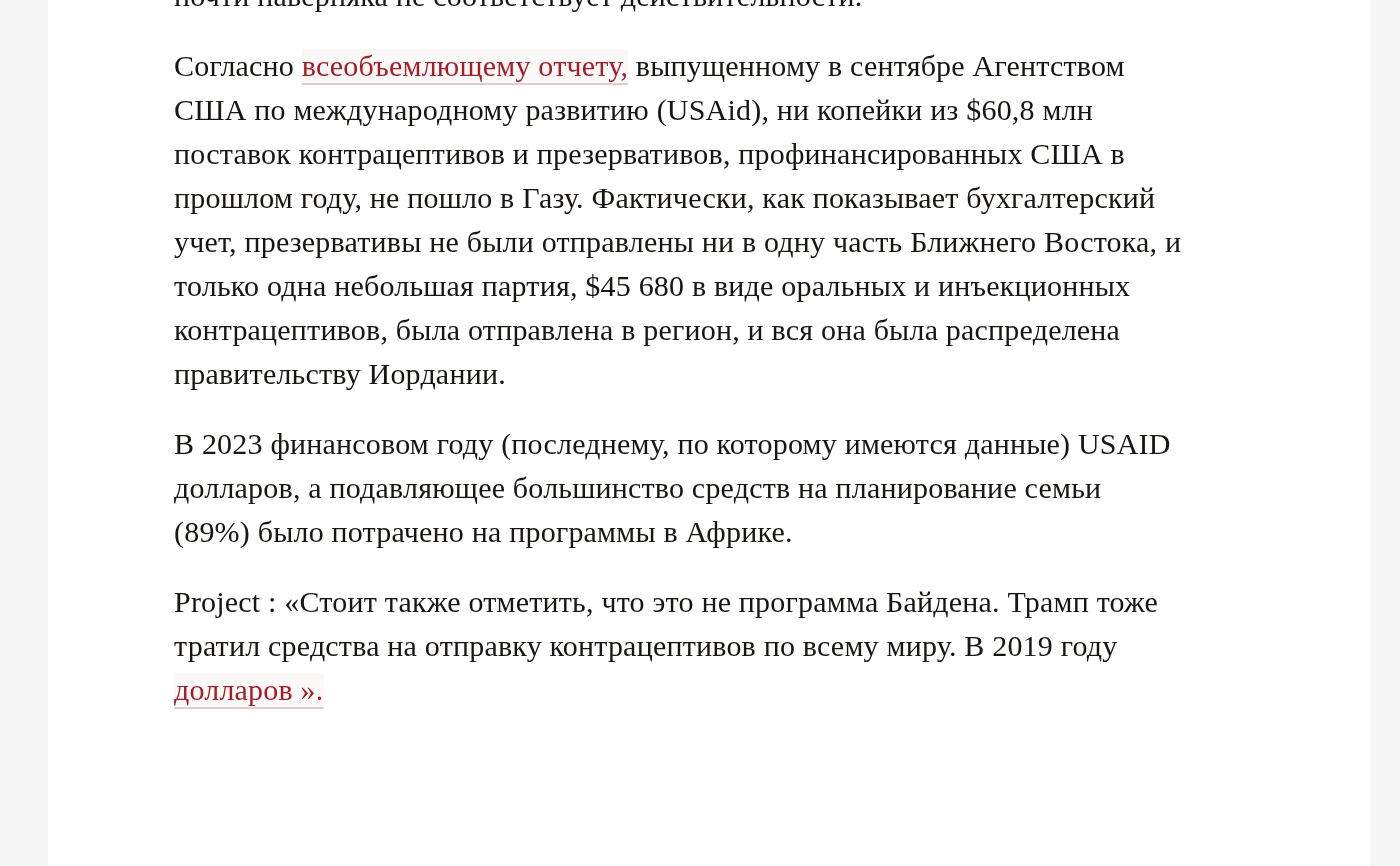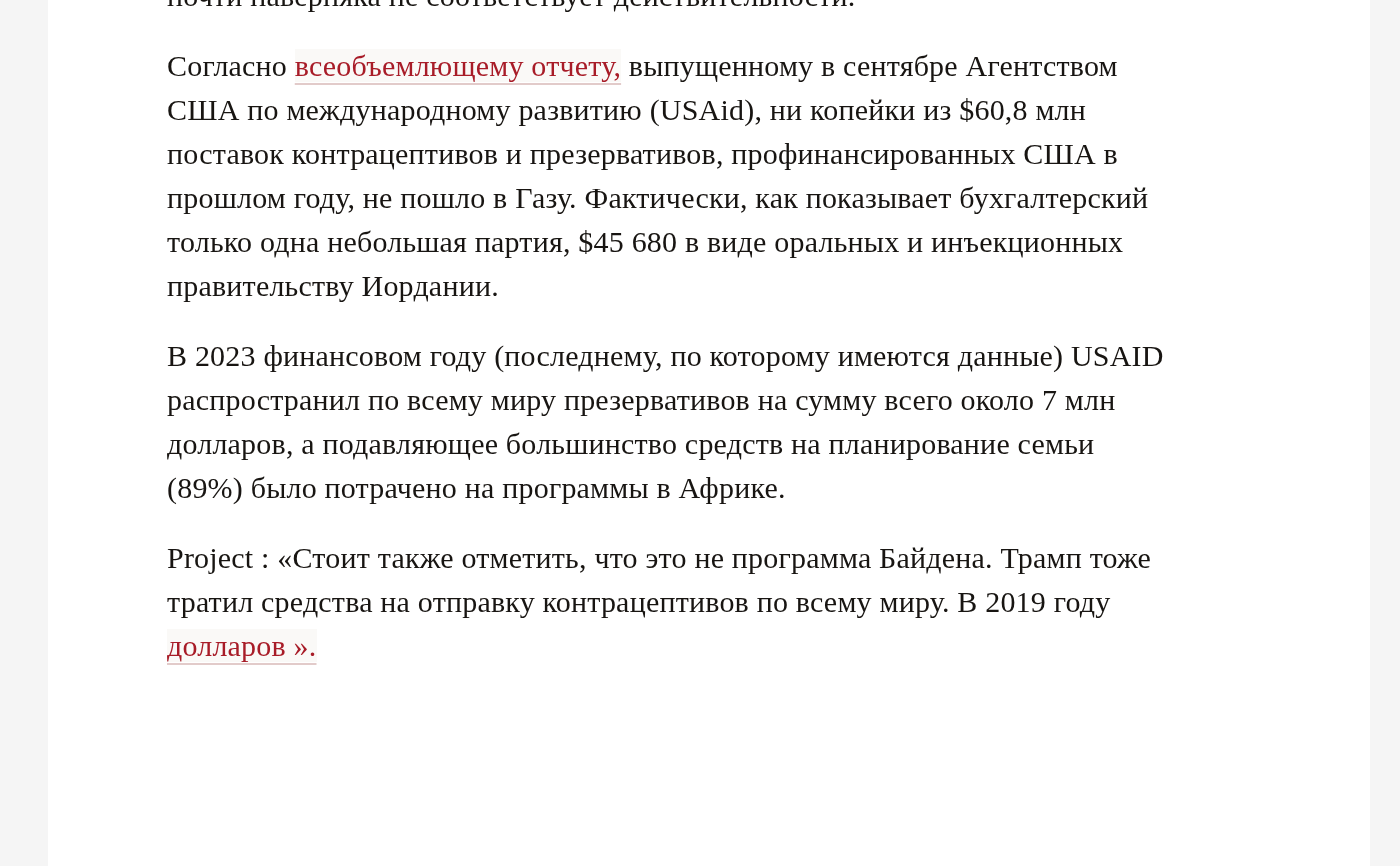--- a/index.html
+++ b/index.html
@@ -23,21 +23,21 @@
   .content{
     position:absolute;
     left:163px;
     top:-26px;
     width:1200px;
   }
   .content p{
     font-size:30px;
     line-height:44px;
     font-weight:400;
-    margin:26px 0 0 4px;
+    margin:26px 0 0 11px;
     letter-spacing:0.2px;
   }
   .content p.clipped{margin-top:0;}
   .line{display:block;white-space:nowrap;}
   a.article-link{
     color:var(--link);
     background:var(--link-bg);
     text-decoration:underline;
     text-decoration-color:var(--link-underline);
     text-decoration-thickness:2px;
@@ -53,26 +53,27 @@
   <div class="gutter right"></div>
   <main class="content" id="article-content">
       <p class="clipped">
         <span class="line"><span>почти наверняка не соответствует действительности.</span></span>
       </p>
       <p>
         <span class="line"><span>Согласно </span><a class="article-link">всеобъемлющему отчету,</a><span> выпущенному в сентябре Агентством</span></span>
         <span class="line"><span>США по международному развитию (USAid), ни копейки из $60,8 млн</span></span>
         <span class="line"><span>поставок контрацептивов и презервативов, профинансированных США в</span></span>
         <span class="line"><span>прошлом году, не пошло в Газу. Фактически, как показывает бухгалтерский</span></span>
+        <span class="line"><span>учет, презервативы не были отправлены ни в одну часть Ближнего Востока, и</span></span>
         <span class="line"><span>только одна небольшая партия, $45 680 в виде оральных и инъекционных</span></span>
+        <span class="line"><span>контрацептивов, была отправлена в регион, и вся она была распределена</span></span>
         <span class="line"><span>правительству Иордании.</span></span>
       </p>
       <p>
         <span class="line"><span>В 2023 финансовом году (последнему, по которому имеются данные) USAID</span></span>
-        <span class="line"><span>распространил по всему миру презервативов на сумму всего около 7 млн</span></span>
         <span class="line"><span>долларов, а подавляющее большинство средств на планирование семьи</span></span>
         <span class="line"><span>(89%) было потрачено на программы в Африке.</span></span>
       </p>
       <p>
         <span class="line"><span>Project : «Стоит также отметить, что это не программа Байдена. Трамп тоже</span></span>
         <span class="line"><span>тратил средства на отправку контрацептивов по всему миру. В 2019 году</span></span>
         <span class="line"><a class="article-link">долларов ».</a></span>
       </p>
     </main>
 </div>

